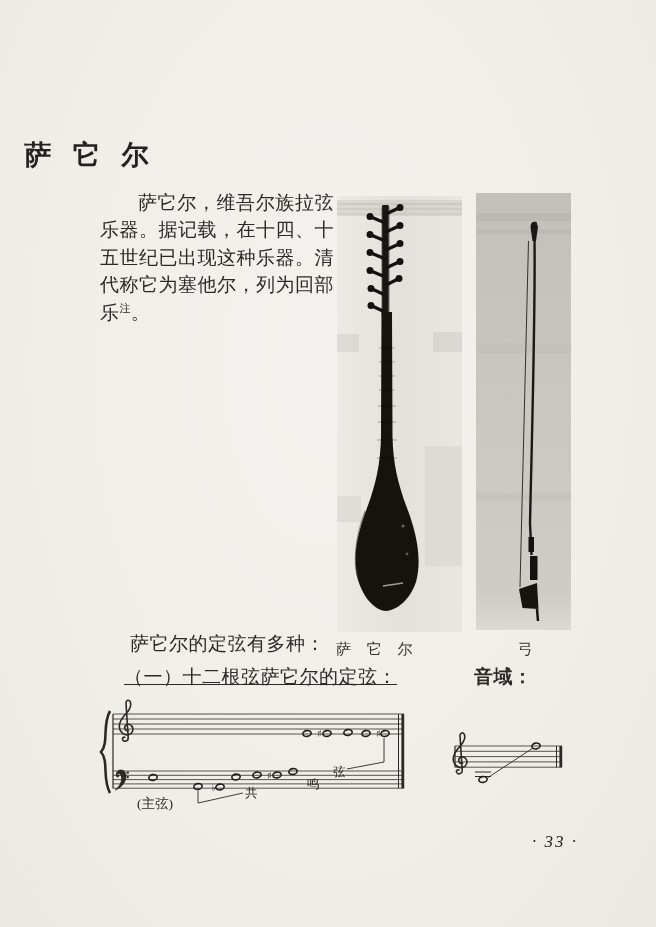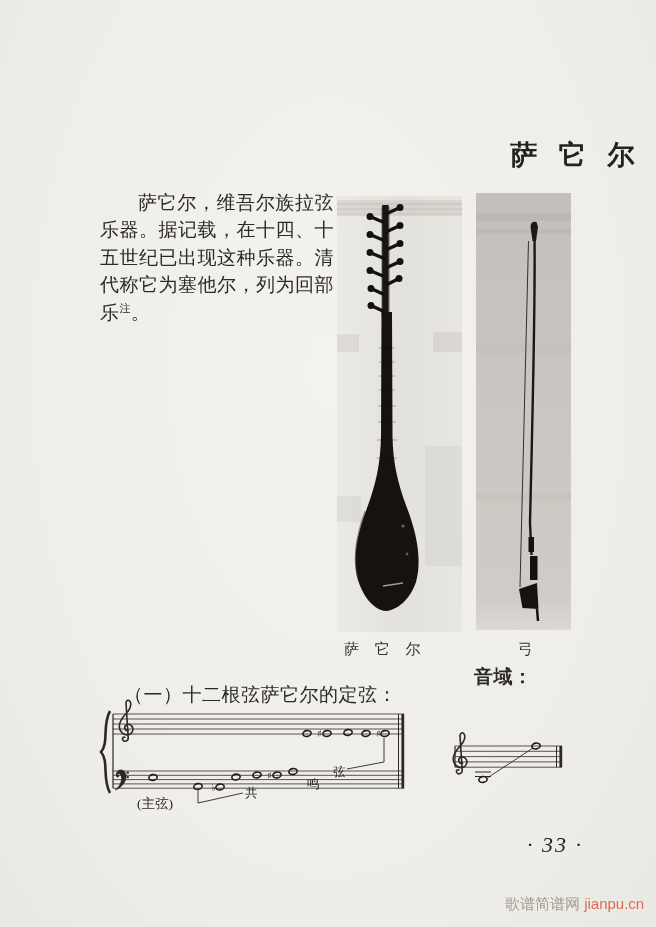--- a/index.html
+++ b/index.html
@@ -6,68 +6,69 @@
   body{width:656px;height:927px;background:#e9e7e2;}
   .page{
     position:relative;width:656px;height:927px;overflow:hidden;
     background:#f2f0eb;
     background-image:radial-gradient(ellipse at 50% 40%, #f4f2ee 0%, #efede7 70%, #eae8e2 100%);
     font-family:"Liberation Serif","DejaVu Serif",serif;
     color:#2e2c29;
   }
   .title{
     position:absolute;top:119px;left:0;width:656px;
-    text-align:right;font-family:"DejaVu Sans","Liberation Sans",sans-serif;
+    text-align:left;font-family:"DejaVu Sans","Liberation Sans",sans-serif;
     font-weight:700;font-size:27px;color:#232220;
     letter-spacing:0.8em;text-indent:0.9em;
   }
   .text-col{
     position:absolute;left:92px;top:181px;width:250px;
     font-size:19px;line-height:27.4px;letter-spacing:0.4px;
     text-align:justify;color:#2c2a27;
   }
   .text-col p{margin:8px;text-indent:2em;}
   sup.note-sup{font-size:11px;vertical-align:super;line-height:0;}
   .free-line{position:absolute;font-size:19px;white-space:nowrap;color:#2c2a27;letter-spacing:0.5px;}
   .line-p3{left:130px;top:631px;}
-  .line-p4{left:124px;top:682px;}
+  .line-p4{left:124px;top:664px;text-decoration:underline;}
   .range-label{left:474px;top:664px;font-weight:bold;}
   .photo{position:absolute;}
   .photo svg{display:block;}
   .photo-instrument{left:337px;top:196px;width:125px;height:436px;}
   .photo-bow{left:476px;top:193px;width:95px;height:437px;}
   .caption{position:absolute;font-size:15px;color:#33312e;white-space:nowrap;}
-  .cap-instrument{left:344px;top:640px;letter-spacing:6px;}
+  .cap-instrument{left:336px;top:640px;letter-spacing:6px;}
   .cap-bow{left:518px;top:640px;}
   .staff{position:absolute;}
   .staff svg{display:block;width:100%;height:100%;}
   .staff-tuning{left:95px;top:697px;width:322px;height:122px;}
   .staff-range{left:445px;top:729px;width:127px;height:62px;}
   .page-number{
     position:absolute;left:500px;top:832px;width:110px;text-align:center;
-    font-style:italic;font-size:22px;color:#232220;letter-spacing:2px;
+    font-style:italic;font-size:17px;color:#232220;letter-spacing:2px;
   }
   .watermark{
     position:absolute;left:505px;top:895px;font-size:15px;white-space:nowrap;
     font-family:"Liberation Sans","DejaVu Sans",sans-serif;
   }
   .wm-name{color:#a39a92;}
   .wm-url{color:#e06a52;}
 </style>
 </head>
 <body>
 
 <div class="page">
 
   <h1 class="title">萨它尔</h1>
 
   <div class="text-col">
     <p><span>萨它尔，维吾尔族拉弦乐器。据记载，在十四、十五世纪已出现这种乐器。清代称它为塞他尔，列为回部乐</span><sup class="note-sup">注</sup><span>。</span></p>
   </div>
 
+  <div class="free-line line-p3">萨它尔的定弦有多种：</div>
   <div class="free-line line-p4">（一）十二根弦萨它尔的定弦：</div>
   <div class="free-line range-label">音域：</div>
 
   <div class="photo photo-instrument">
     <svg viewBox="0 0 125 436">
       <defs>
         <linearGradient id="gi" x1="0" y1="0" x2="1" y2="0">
           <stop offset="0" stop-color="#eceae5"></stop>
           <stop offset="0.5" stop-color="#e3e1db"></stop>
           <stop offset="1" stop-color="#e8e6e1"></stop>
@@ -236,17 +237,14 @@
         <line x1="30" y1="43" x2="46" y2="43" stroke="#2b2825" stroke-width="1"></line>
         <line x1="30" y1="47.5" x2="46" y2="47.5" stroke="#2b2825" stroke-width="1"></line>
         <line x1="43" y1="48.5" x2="88" y2="19" stroke="#2b2825" stroke-width="0.9"></line>
         <ellipse cx="91" cy="17" rx="4.2" ry="2.9" transform="rotate(-10 91 17)" fill="none" stroke="#201d1a" stroke-width="1.6"></ellipse>
         <ellipse cx="38" cy="50.5" rx="4.2" ry="2.9" transform="rotate(-10 38 50.5)" fill="none" stroke="#201d1a" stroke-width="1.6"></ellipse>
       </svg>
   </div>
 
   <div class="page-number">· 33 ·</div>
 
-  <div class="watermark"><span class="wm-name">歌谱简谱网</span>
-    <span class="wm-url">jianpu.cn</span>
-  </div>
 
 </div>
 
 </body></html>

